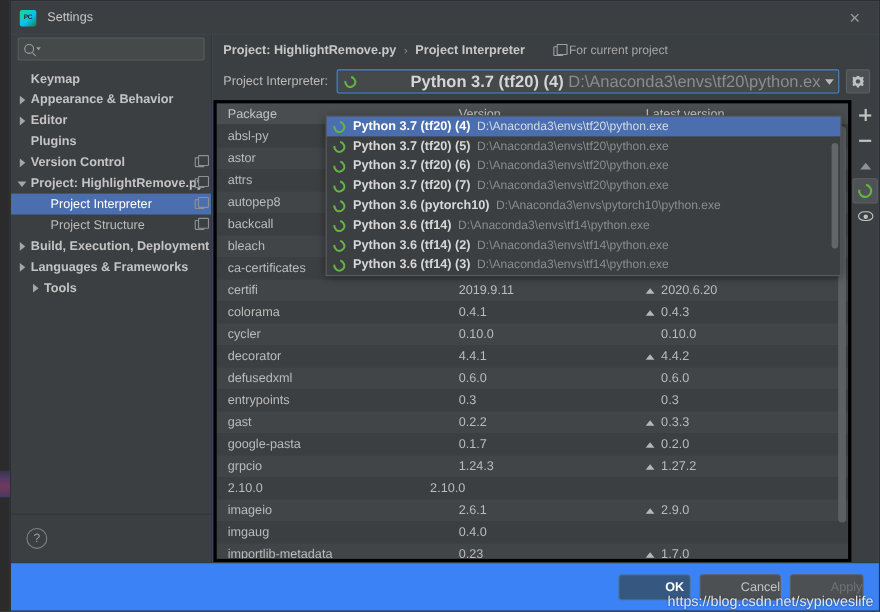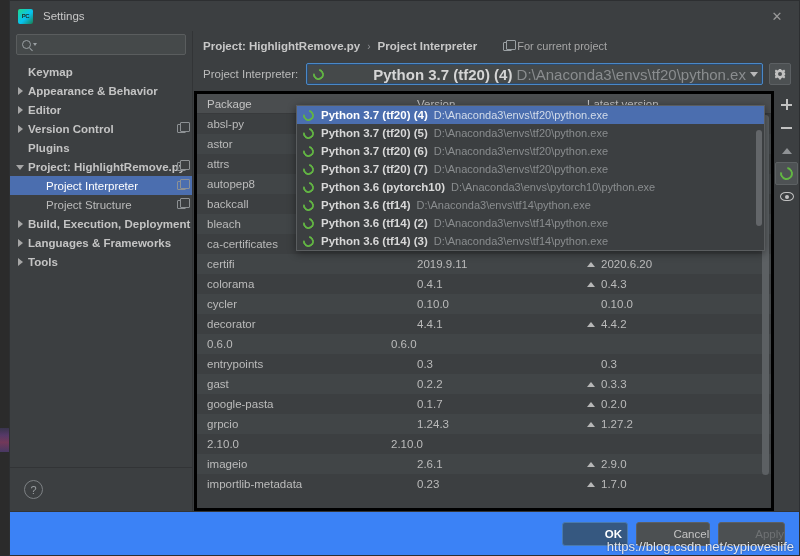--- a/index.html
+++ b/index.html
@@ -452,27 +452,27 @@
             </div>
             <div class="tree-item" style="padding-left: 6px;">
               <span class="tw collapsed"></span>
               <span class="tree-label bold">Appearance &amp; Behavior</span>
             </div>
             <div class="tree-item" style="padding-left: 6px;">
               <span class="tw collapsed"></span>
               <span class="tree-label bold">Editor</span>
             </div>
             <div class="tree-item" style="padding-left: 6px;">
+              <span class="tw "></span>
+              <span class="tree-label bold">Plugins</span>
+            </div>
+            <div class="tree-item" style="padding-left: 6px;">
               <span class="tw collapsed"></span>
               <span class="tree-label bold">Version Control</span>
               <span class="scope-icon"></span>
-            </div>
-            <div class="tree-item" style="padding-left: 6px;">
-              <span class="tw "></span>
-              <span class="tree-label bold">Plugins</span>
             </div>
             <div class="tree-item" style="padding-left: 6px;">
               <span class="tw expanded"></span>
               <span class="tree-label bold">Project: HighlightRemove.py</span>
               <span class="scope-icon"></span>
             </div>
             <div class="tree-item selected" style="padding-left: 24px;">
               <span class="tw "></span>
               <span class="tree-label">Project Interpreter</span>
               <span class="scope-icon"></span>
@@ -483,21 +483,21 @@
               <span class="scope-icon"></span>
             </div>
             <div class="tree-item" style="padding-left: 6px;">
               <span class="tw collapsed"></span>
               <span class="tree-label bold">Build, Execution, Deployment</span>
             </div>
             <div class="tree-item" style="padding-left: 6px;">
               <span class="tw collapsed"></span>
               <span class="tree-label bold">Languages &amp; Frameworks</span>
             </div>
-            <div class="tree-item" style="padding-left: 6px;">
+            <div class="tree-item" style="padding-left: 6px; margin-left: 12px;">
               <span class="tw collapsed"></span>
               <span class="tree-label bold">Tools</span>
             </div>
           </div>
         <div class="help-row">
           <div class="help-btn">?</div>
         </div>
       </div>
 
       <div class="rightpane">
@@ -617,20 +617,21 @@
                 </div>
                 <div class="tr">
                   <div class="td c1">decorator</div>
                   <div class="td c2">4.4.1</div>
                   <div class="td c3">
                     <span class="up-arrow"></span>
                     <span>4.4.2</span>
                   </div>
                 </div>
                 <div class="tr">
+                  <div class="td c1">defusedxml</div>
                   <div class="td c2">0.6.0</div>
                   <div class="td c3">
                     <span class="up-arrow hidden"></span>
                     <span>0.6.0</span>
                   </div>
                 </div>
                 <div class="tr">
                   <div class="td c1">entrypoints</div>
                   <div class="td c2">0.3</div>
                   <div class="td c3">
@@ -668,20 +669,28 @@
                     <span class="up-arrow hidden"></span>
                     <span>2.10.0</span>
                   </div>
                 </div>
                 <div class="tr">
                   <div class="td c1">imageio</div>
                   <div class="td c2">2.6.1</div>
                   <div class="td c3">
                     <span class="up-arrow"></span>
                     <span>2.9.0</span>
+                  </div>
+                </div>
+                <div class="tr">
+                  <div class="td c1">imgaug</div>
+                  <div class="td c2">0.4.0</div>
+                  <div class="td c3">
+                    <span class="up-arrow hidden"></span>
+                    <span></span>
                   </div>
                 </div>
                 <div class="tr">
                   <div class="td c1">importlib-metadata</div>
                   <div class="td c2">0.23</div>
                   <div class="td c3">
                     <span class="up-arrow"></span>
                     <span>1.7.0</span>
                   </div>
                 </div>

